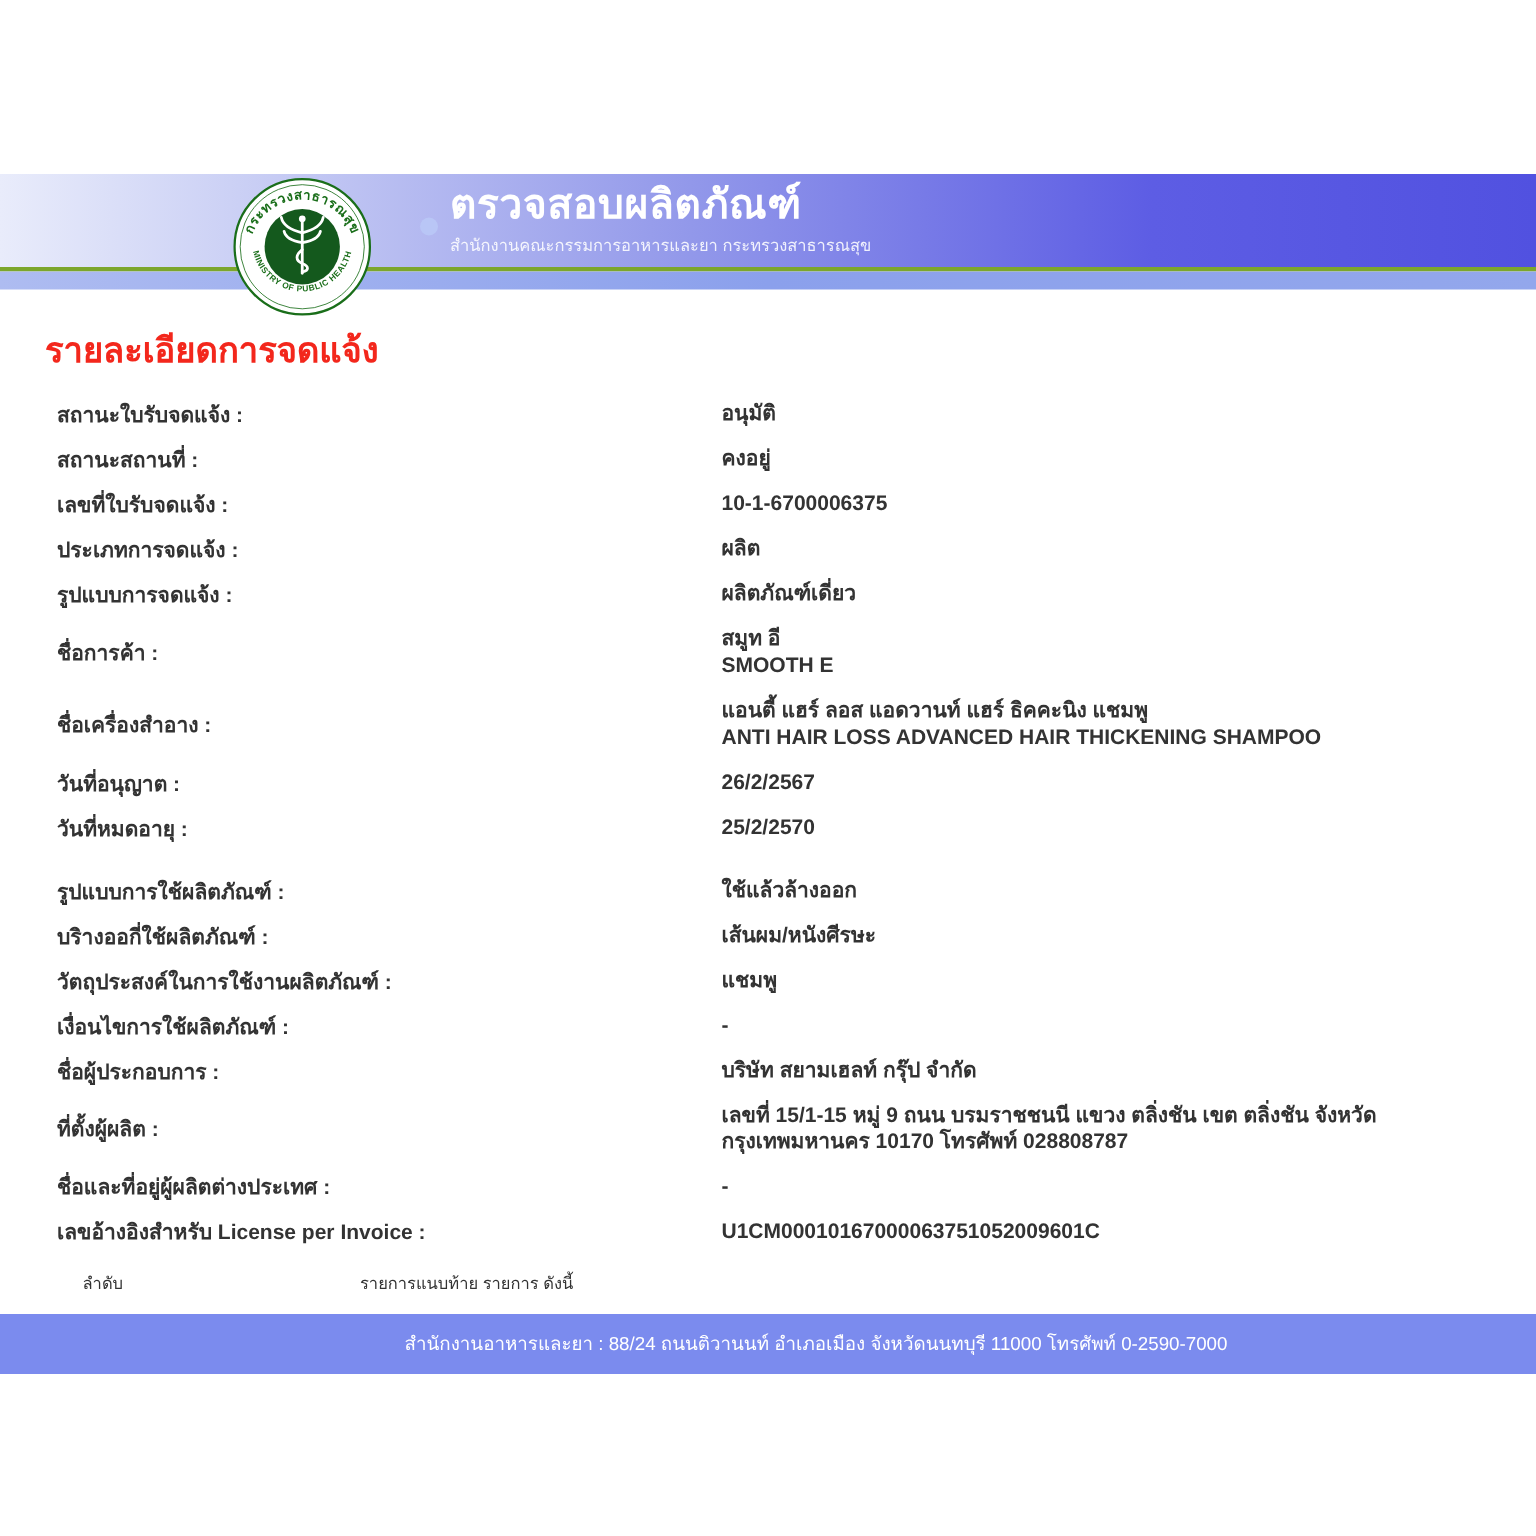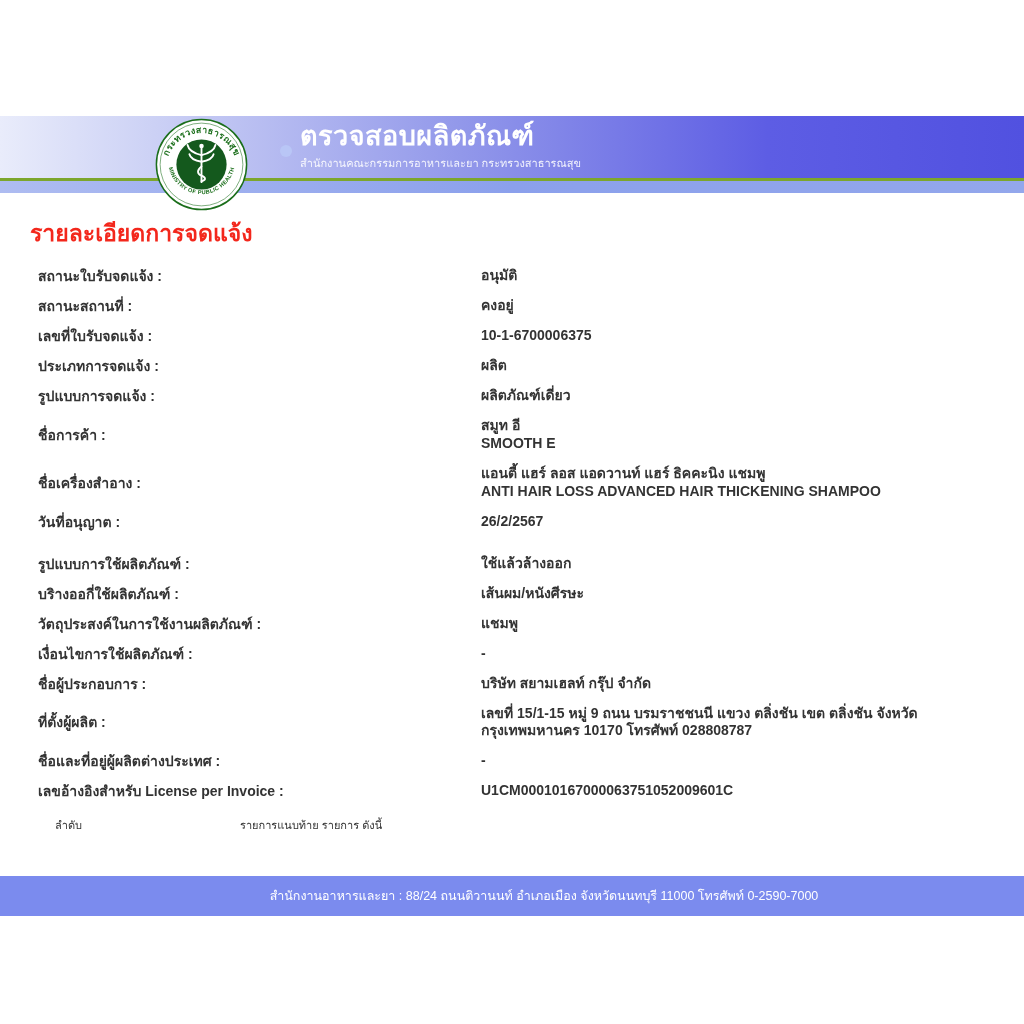--- a/index.html
+++ b/index.html
@@ -141,20 +141,26 @@
             <div>แอนตี้ แฮร์ ลอส แอดวานท์ แฮร์ ธิคคะนิง แชมพู</div>
             <div>ANTI HAIR LOSS ADVANCED HAIR THICKENING SHAMPOO</div>
           </div>
   </div>
         <div class="detail-row">
     <div class="detail-label">วันที่อนุญาต :</div>
     <div class="detail-value">
             <div>26/2/2567</div>
           </div>
   </div>
+        <div class="detail-row">
+    <div class="detail-label">วันที่หมดอายุ :</div>
+    <div class="detail-value">
+            <div>25/2/2570</div>
+          </div>
+  </div>
         <div class="detail-row spaced">
     <div class="detail-label">รูปแบบการใช้ผลิตภัณฑ์ :</div>
     <div class="detail-value">
             <div>ใช้แล้วล้างออก</div>
           </div>
   </div>
         <div class="detail-row">
     <div class="detail-label">บริางออกี่ใช้ผลิตภัณฑ์ :</div>
     <div class="detail-value">
             <div>เส้นผม/หนังศีรษะ</div>

